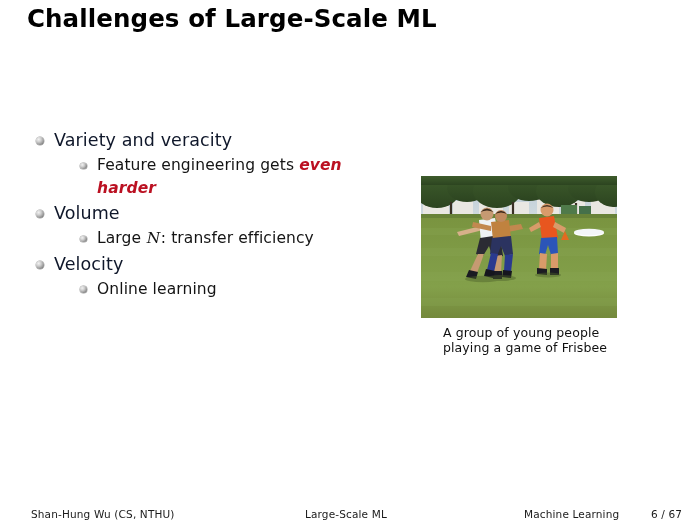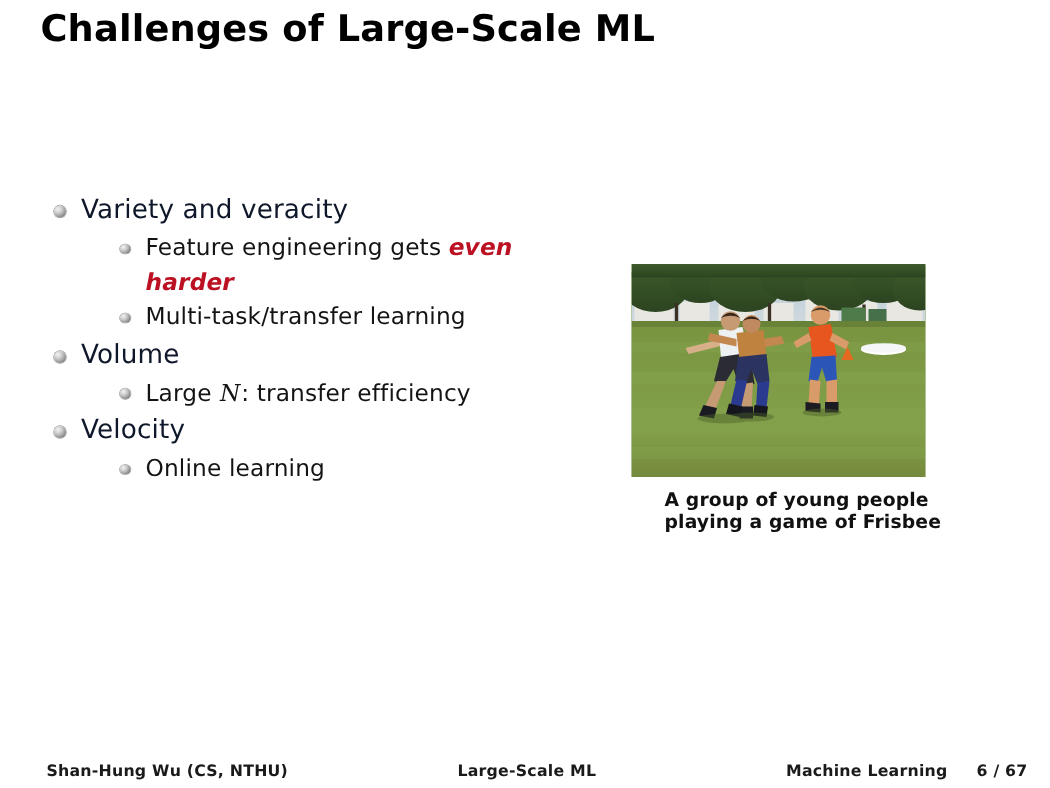--- a/index.html
+++ b/index.html
@@ -103,21 +103,20 @@
     font-weight: bold;
     font-style: italic;
   }
 
   
   .figure-block {
     position: absolute;
     left: 421px;
     top: 176px;
     width: 236px;
-    font-weight: bold;
   }
   .photo {
     position: relative;
     width: 196px;
     height: 142px;
     overflow: hidden;
     background: #6f8f3f;
   }
   .photo svg {
     display: block;
@@ -135,21 +134,21 @@
   }
 
   
   .footer {
     position: absolute;
     left: 0;
     right: 0;
     top: 508px;
     height: 17px;
     font-size: 10.5px;
-    font-weight: bold;
+    font-weight: normal;
     color: #1a1a1a;
     letter-spacing: 0.15px;
   }
   .footer .f-author { position: absolute; left: 31px;  top: 0; white-space: nowrap; }
   .footer .f-title  { position: absolute; left: 305px; top: 0; white-space: nowrap; }
   .footer .f-course { position: absolute; left: 524px; top: 0; white-space: nowrap; }
   .footer .f-page   { position: absolute; left: 651px; top: 0; white-space: nowrap; }
 </style>
 </head>
 <body>
@@ -161,24 +160,20 @@
   <div class="lvl1-item">
     <span class="bullet b1"></span>
     <span class="lvl1-label">Variety and veracity</span>
 
     <div class="lvl2-list">
       <div class="lvl2-item">
         <span class="bullet b2"></span>
         <span class="lvl2-label"><span>Feature engineering gets </span><span class="emph-red">even harder</span></span>
       </div>
 
-      <div class="lvl2-item">
-        <span class="bullet b2"></span>
-        <span class="lvl2-label">Multi-task/transfer learning</span>
-      </div>
     </div>
   </div>
 
   <div class="lvl1-item">
     <span class="bullet b1"></span>
     <span class="lvl1-label">Volume</span>
 
     <div class="lvl2-list">
 
       <div class="lvl2-item">

